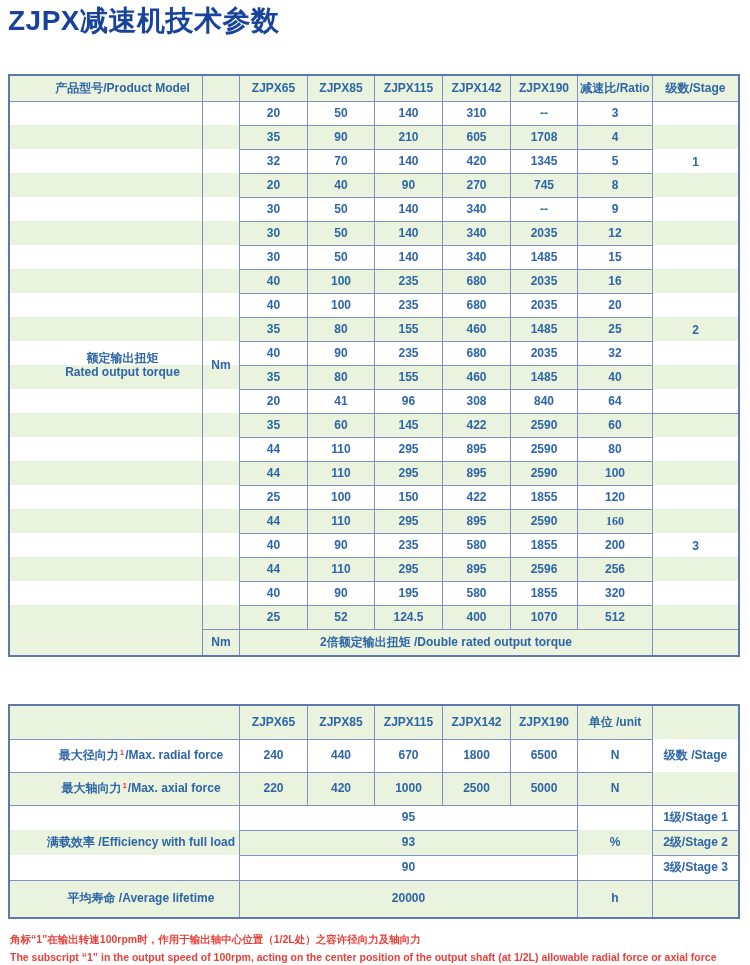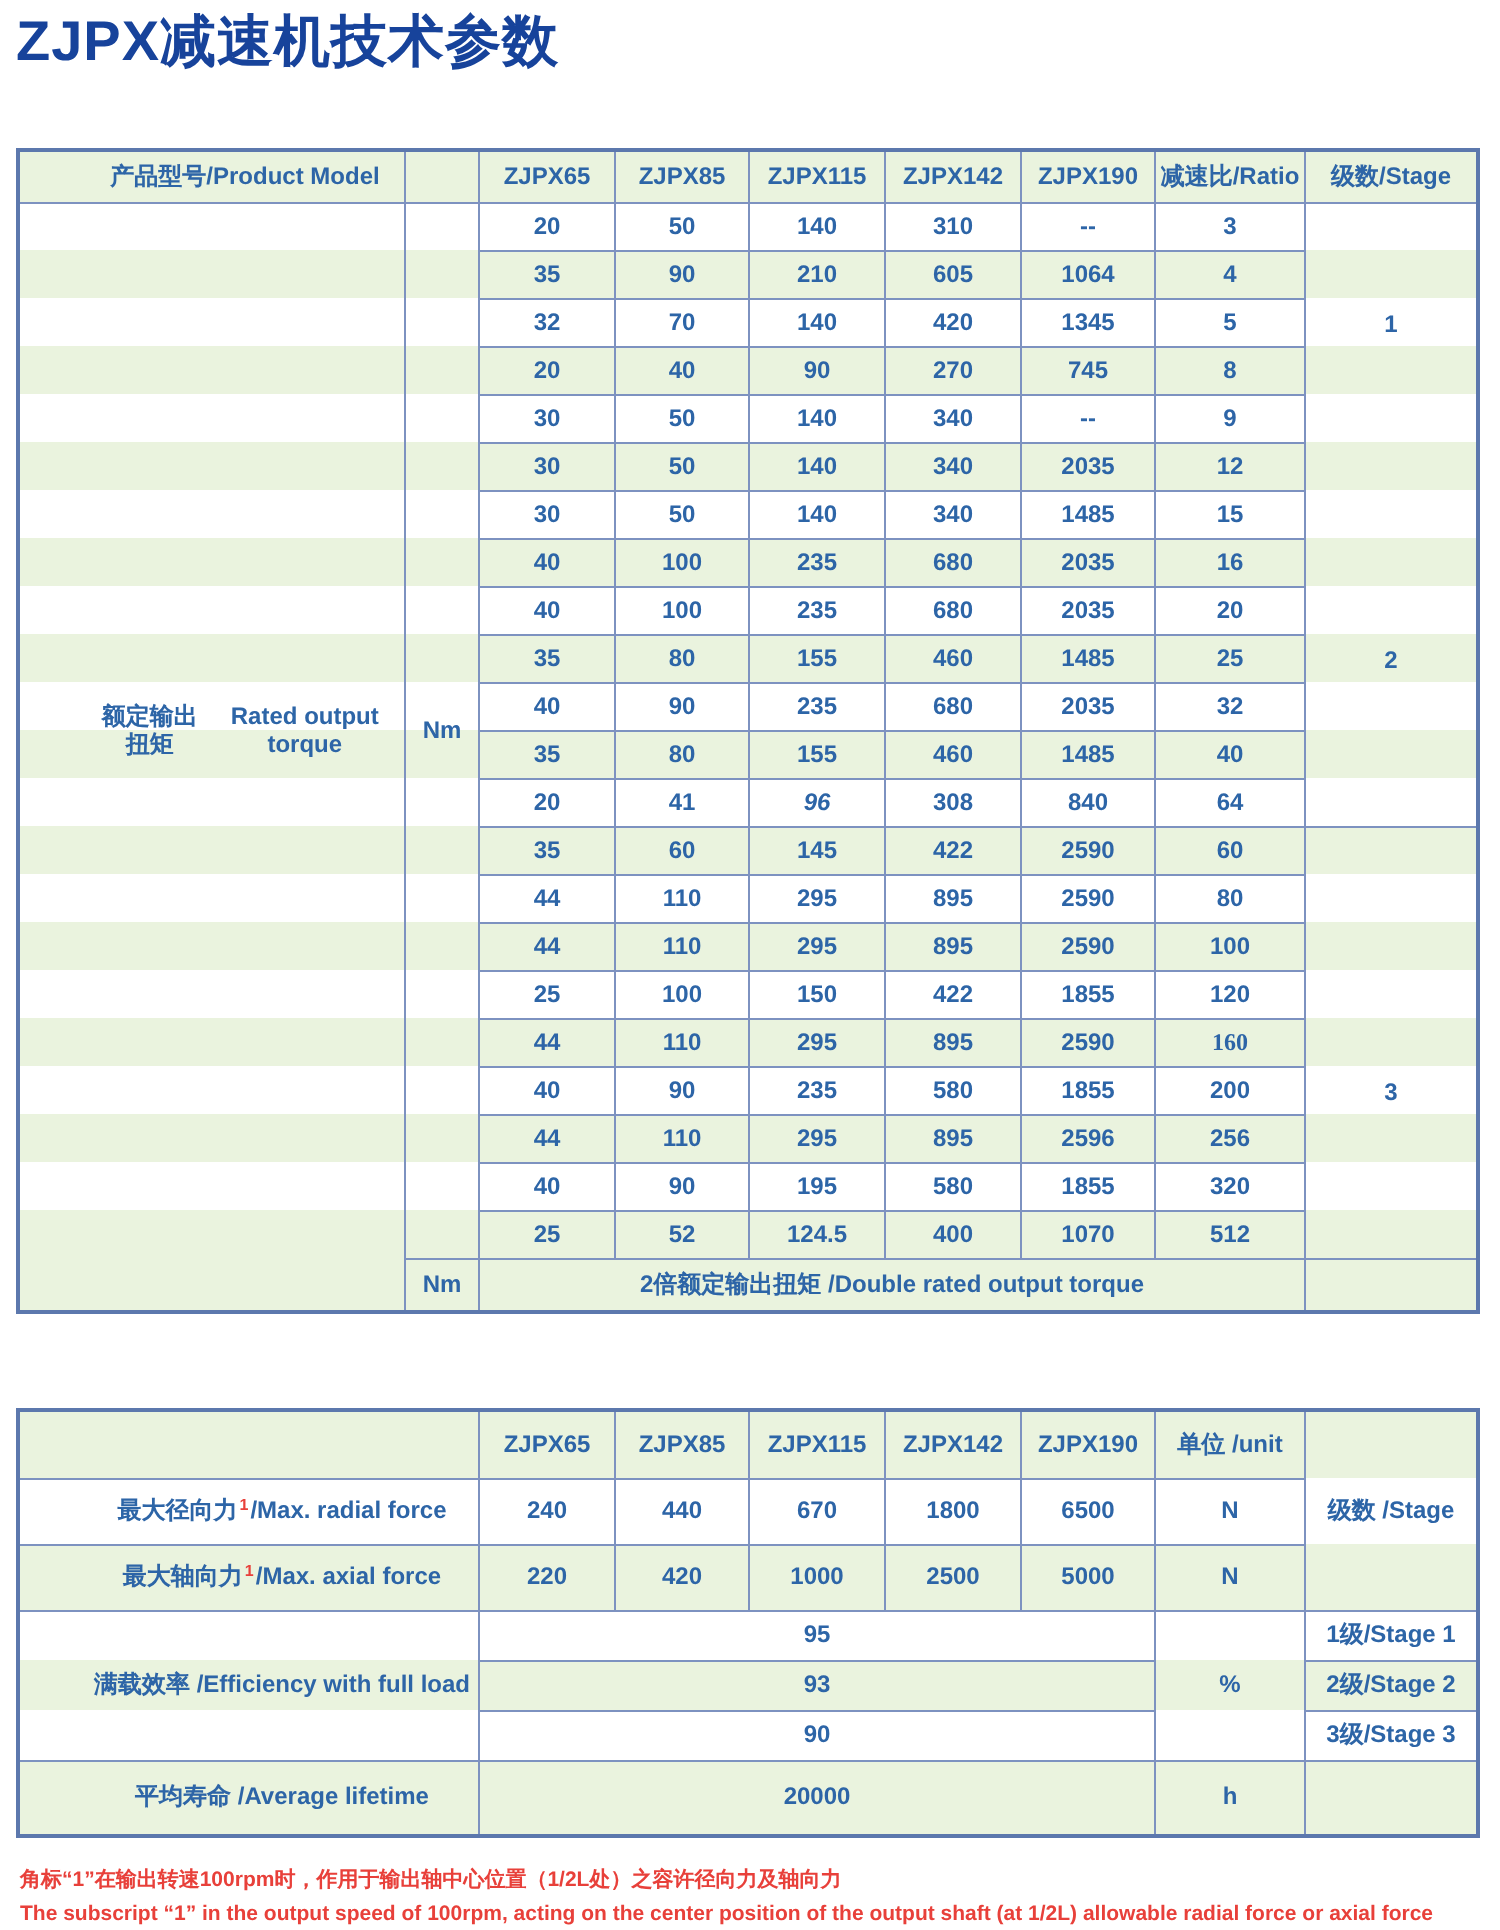--- a/index.html
+++ b/index.html
@@ -29,21 +29,21 @@
   .stripe{background:#eaf3de;z-index:0;grid-column:1 / -1;}
   .cell{
     position:relative;z-index:1;
     display:flex;align-items:center;justify-content:center;
     border-top:1px solid #7d92c0;border-left:1px solid #7d92c0;
     font-size:12px;text-align:center;line-height:1.2;padding:0 2px;
     box-sizing:border-box;
   }
   .no-l{border-left:none;padding-left:35px;}
   .no-t{border-top:none;}
-  .col{flex-direction:row;}
+  .col{flex-direction:column;}
   .sm{font-size:11px;}
   .sup{font-size:8px;position:relative;top:-4px;color:#e8403a;margin:0 1px;}
   .mark{position:absolute;left:0;right:0;height:24px;line-height:24px;text-align:center;font-size:12px;}
   .note-cn{color:#e8403a;font-size:10.5px;margin:14px 0 0 10px;font-weight:bold;}
   .note-en{color:#e8403a;font-size:10.5px;margin:4px 0 0 10px;font-weight:bold;}
 </style>
 </head>
 <body>
 
 <div class="page">
@@ -80,21 +80,21 @@
       <div class="cell" style="grid-area: 2 / 3;">20</div>
       <div class="cell" style="grid-area: 2 / 4;">50</div>
       <div class="cell" style="grid-area: 2 / 5;">140</div>
       <div class="cell" style="grid-area: 2 / 6;">310</div>
       <div class="cell" style="grid-area: 2 / 7;">--</div>
       <div class="cell" style="grid-area: 2 / 8;">3</div>
       <div class="cell" style="grid-area: 3 / 3;">35</div>
       <div class="cell" style="grid-area: 3 / 4;">90</div>
       <div class="cell" style="grid-area: 3 / 5;">210</div>
       <div class="cell" style="grid-area: 3 / 6;">605</div>
-      <div class="cell" style="grid-area: 3 / 7;">1064</div>
+      <div class="cell" style="grid-area: 3 / 7;">1708</div>
       <div class="cell" style="grid-area: 3 / 8;">4</div>
       <div class="cell" style="grid-area: 4 / 3;">32</div>
       <div class="cell" style="grid-area: 4 / 4;">70</div>
       <div class="cell" style="grid-area: 4 / 5;">140</div>
       <div class="cell" style="grid-area: 4 / 6;">420</div>
       <div class="cell" style="grid-area: 4 / 7;">1345</div>
       <div class="cell" style="grid-area: 4 / 8;">5</div>
       <div class="cell" style="grid-area: 5 / 3;">20</div>
       <div class="cell" style="grid-area: 5 / 4;">40</div>
       <div class="cell" style="grid-area: 5 / 5;">90</div>
@@ -144,21 +144,21 @@
       <div class="cell" style="grid-area: 12 / 7;">2035</div>
       <div class="cell" style="grid-area: 12 / 8;">32</div>
       <div class="cell" style="grid-area: 13 / 3;">35</div>
       <div class="cell" style="grid-area: 13 / 4;">80</div>
       <div class="cell" style="grid-area: 13 / 5;">155</div>
       <div class="cell" style="grid-area: 13 / 6;">460</div>
       <div class="cell" style="grid-area: 13 / 7;">1485</div>
       <div class="cell" style="grid-area: 13 / 8;">40</div>
       <div class="cell" style="grid-area: 14 / 3;">20</div>
       <div class="cell" style="grid-area: 14 / 4;">41</div>
-      <div class="cell" style="grid-area: 14 / 5; font-style: italic;">96</div>
+      <div class="cell" style="grid-area: 14 / 5;">96</div>
       <div class="cell" style="grid-area: 14 / 6;">308</div>
       <div class="cell" style="grid-area: 14 / 7;">840</div>
       <div class="cell" style="grid-area: 14 / 8;">64</div>
       <div class="cell" style="grid-area: 15 / 3;">35</div>
       <div class="cell" style="grid-area: 15 / 4;">60</div>
       <div class="cell" style="grid-area: 15 / 5;">145</div>
       <div class="cell" style="grid-area: 15 / 6;">422</div>
       <div class="cell" style="grid-area: 15 / 7;">2590</div>
       <div class="cell" style="grid-area: 15 / 8;">60</div>
       <div class="cell" style="grid-area: 16 / 3;">44</div>

